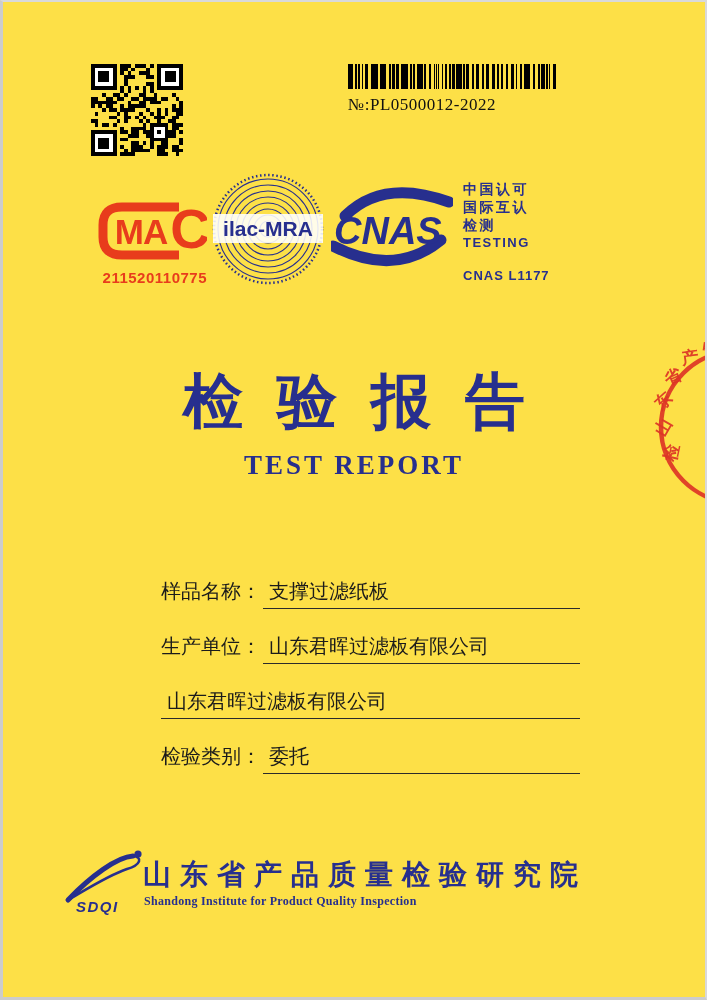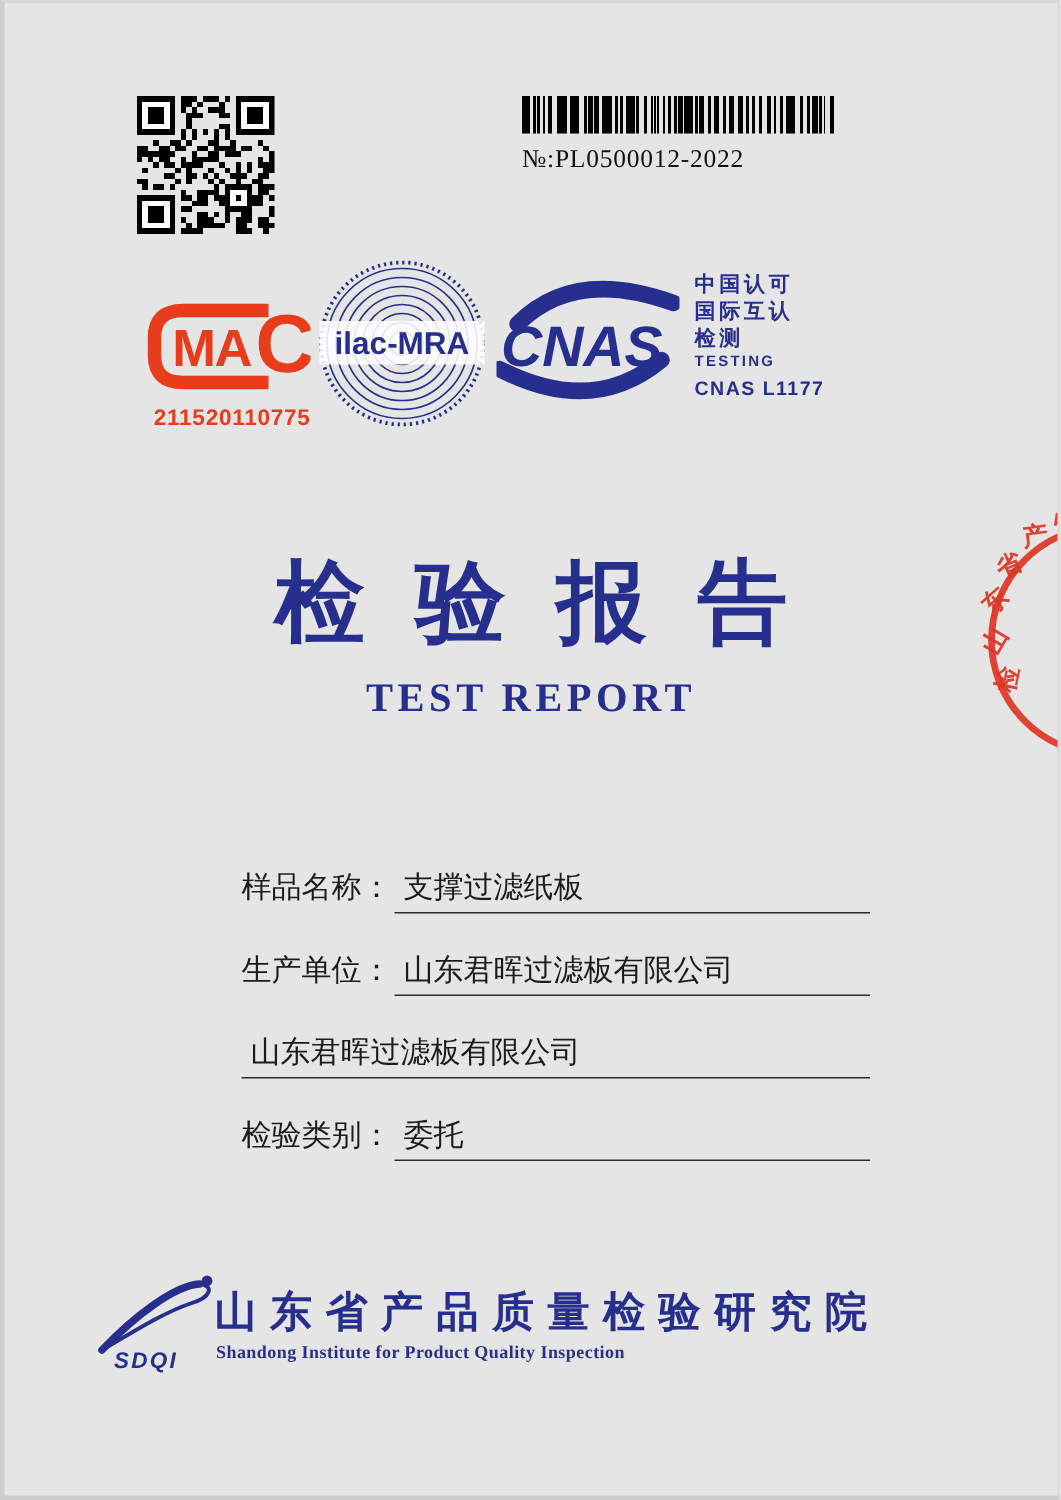--- a/index.html
+++ b/index.html
@@ -3,21 +3,21 @@
 <meta charset="utf-8">
 <style>
   :root{
     --navy:#272f8e;
     --red:#e83c1c;
     --stamp-red:#dd3526;
   }
   *{margin:0;padding:0;box-sizing:border-box}
   body{background:#ffffff;font-family:"Liberation Sans","DejaVu Sans",sans-serif}
   .page{
-    position:relative;width:707px;height:1000px;background:#e5e5e5;
+    position:relative;width:707px;height:1000px;background:#fde047;
     border:2px solid #d9d9d9;border-left:3px solid #cccccc;border-bottom:3px solid #cccccc;
     overflow:hidden;
   }
   .abs{position:absolute}
 
   
   .qr{left:88px;top:62px;width:92px;height:92px}
   .barcode-wrap{left:345px;top:62px;width:215px}
   .barcode-number{
     font-family:"Liberation Serif","DejaVu Serif",serif;
@@ -27,22 +27,22 @@
   
   .cma{left:90px;top:198px;width:114px;text-align:right}
   .cma-number{
     color:var(--red);font-size:15px;font-weight:bold;letter-spacing:.5px;margin-top:3px;
     font-family:"Liberation Sans",sans-serif
   }
   .ilac{left:208px;top:170px;width:114px;height:114px}
   .cnas{left:328px;top:176px;display:flex;gap:10px;align-items:flex-start}
   .cnas-lines{color:var(--navy);font-weight:600;line-height:1.3;padding-top:2px}
   .cnas-line-cn{font-size:14px;letter-spacing:2.5px}
-  .cnas-line-en{font-size:10px;letter-spacing:1.5px}
-  .cnas-line-code{font-size:13px;letter-spacing:1px;margin-top:3px}
+  .cnas-line-en{font-size:13px;letter-spacing:1.5px}
+  .cnas-line-code{font-size:13px;letter-spacing:1px;margin-top:17px}
 
   
   .stamp{left:648px;top:330px;width:59px;height:180px;overflow:hidden}
 
   
   .title-cn{left:0;top:360px;width:100%;text-align:center;color:var(--navy)}
   .title-cn span{
     display:inline-block;font-size:60px;font-weight:700;letter-spacing:34px;
     transform:translateX(17px);font-family:"Liberation Sans","DejaVu Sans",sans-serif
   }

